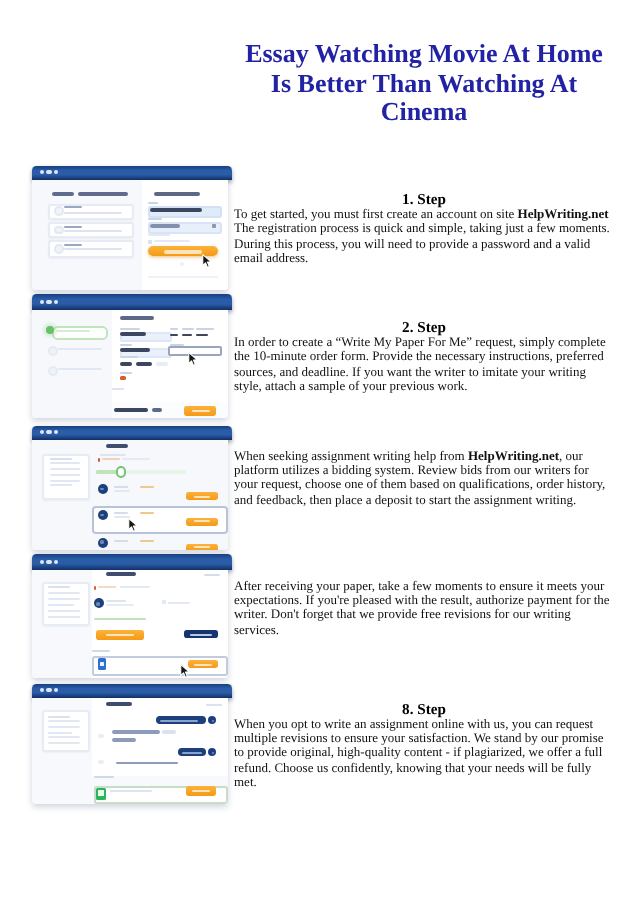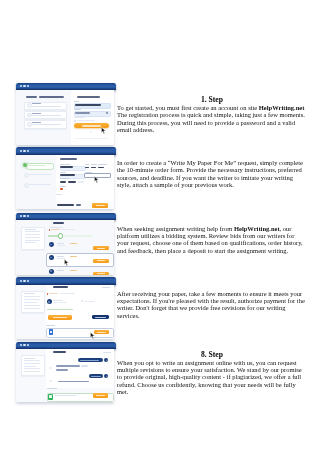--- a/index.html
+++ b/index.html
@@ -35,20 +35,21 @@
   .btn-o{position:absolute;border-radius:10px;background:linear-gradient(180deg,#fcb23c 0%,#f59a16 100%);}
   .btn-b{position:absolute;border-radius:1.4px;background:#1c3c78;}
   .inp{position:absolute;background:#fff;border:0.4px solid #cdd6e6;border-radius:1.4px;}
   .cursor{position:absolute;width:0;height:0;}
   .cursor svg{display:block;}
 </style>
 </head>
 <body>
 
 <div class="page">
+  <div class="title">Essay Watching Movie At Home Is Better Than Watching At Cinema</div>
 
   <div class="mock" style="top:83px">
     <div class="bar">
       <i></i>
       <i></i>
       <i></i>
     </div>
     <div class="body">
       <div style="position:absolute;left:0;top:0;width:55px;height:54.6px;background:#f6f8fc;"></div>
       <div class="lnd" style="left:9.3px;top:6.2px;width:11.5px;height:1.7px;background:#44537a;opacity:.85"></div>
@@ -145,20 +146,21 @@
 
       <div style="position:absolute;left:39.6px;top:46px;width:57.6px;height:8.6px;background:#fbfcfe;"></div>
       <div class="lnd" style="left:41.1px;top:49.5px;width:16.9px;height:1.7px;background:#3b4663;"></div>
       <div class="lnd" style="left:59.6px;top:49.5px;width:5.2px;height:1.7px;background:#5b6a8c;"></div>
       <div class="btn-o" style="left:76px;top:48.2px;width:15.8px;height:4.9px;border-radius:1.2px;"></div>
       <div class="ln" style="left:79.6px;top:50.2px;width:8.6px;height:1px;background:#fde4bb;"></div>
     </div>
   </div>
 
   <div class="step" style="top:159.2px">
+    <div class="step-head">2. Step</div>
     <div class="step-body"><span>In order to create a “Write My Paper For Me” request, simply complete the 10-minute order form. Provide the necessary instructions, preferred sources, and deadline. If you want the writer to imitate your writing style, attach a sample of your previous work.</span></div>
   </div>
 
   <div class="mock" style="top:213px">
     <div class="bar">
       <i></i>
       <i></i>
       <i></i>
     </div>
     <div class="body">

